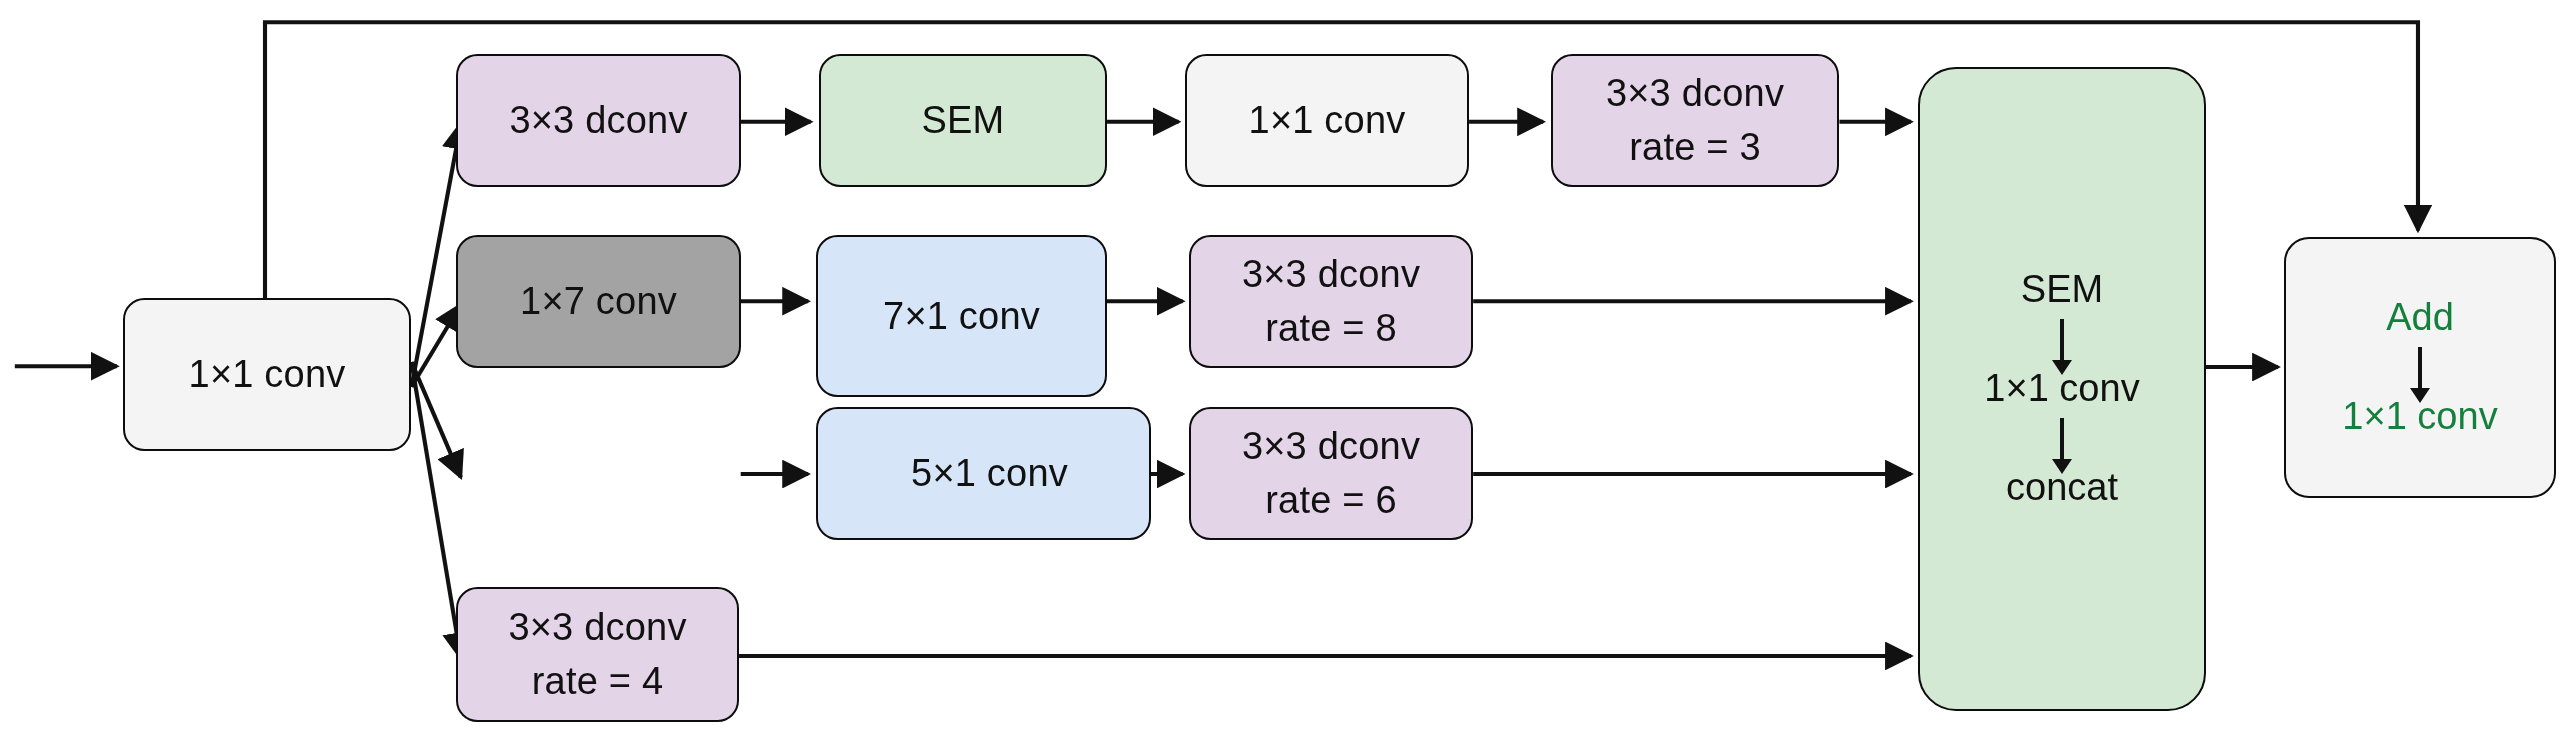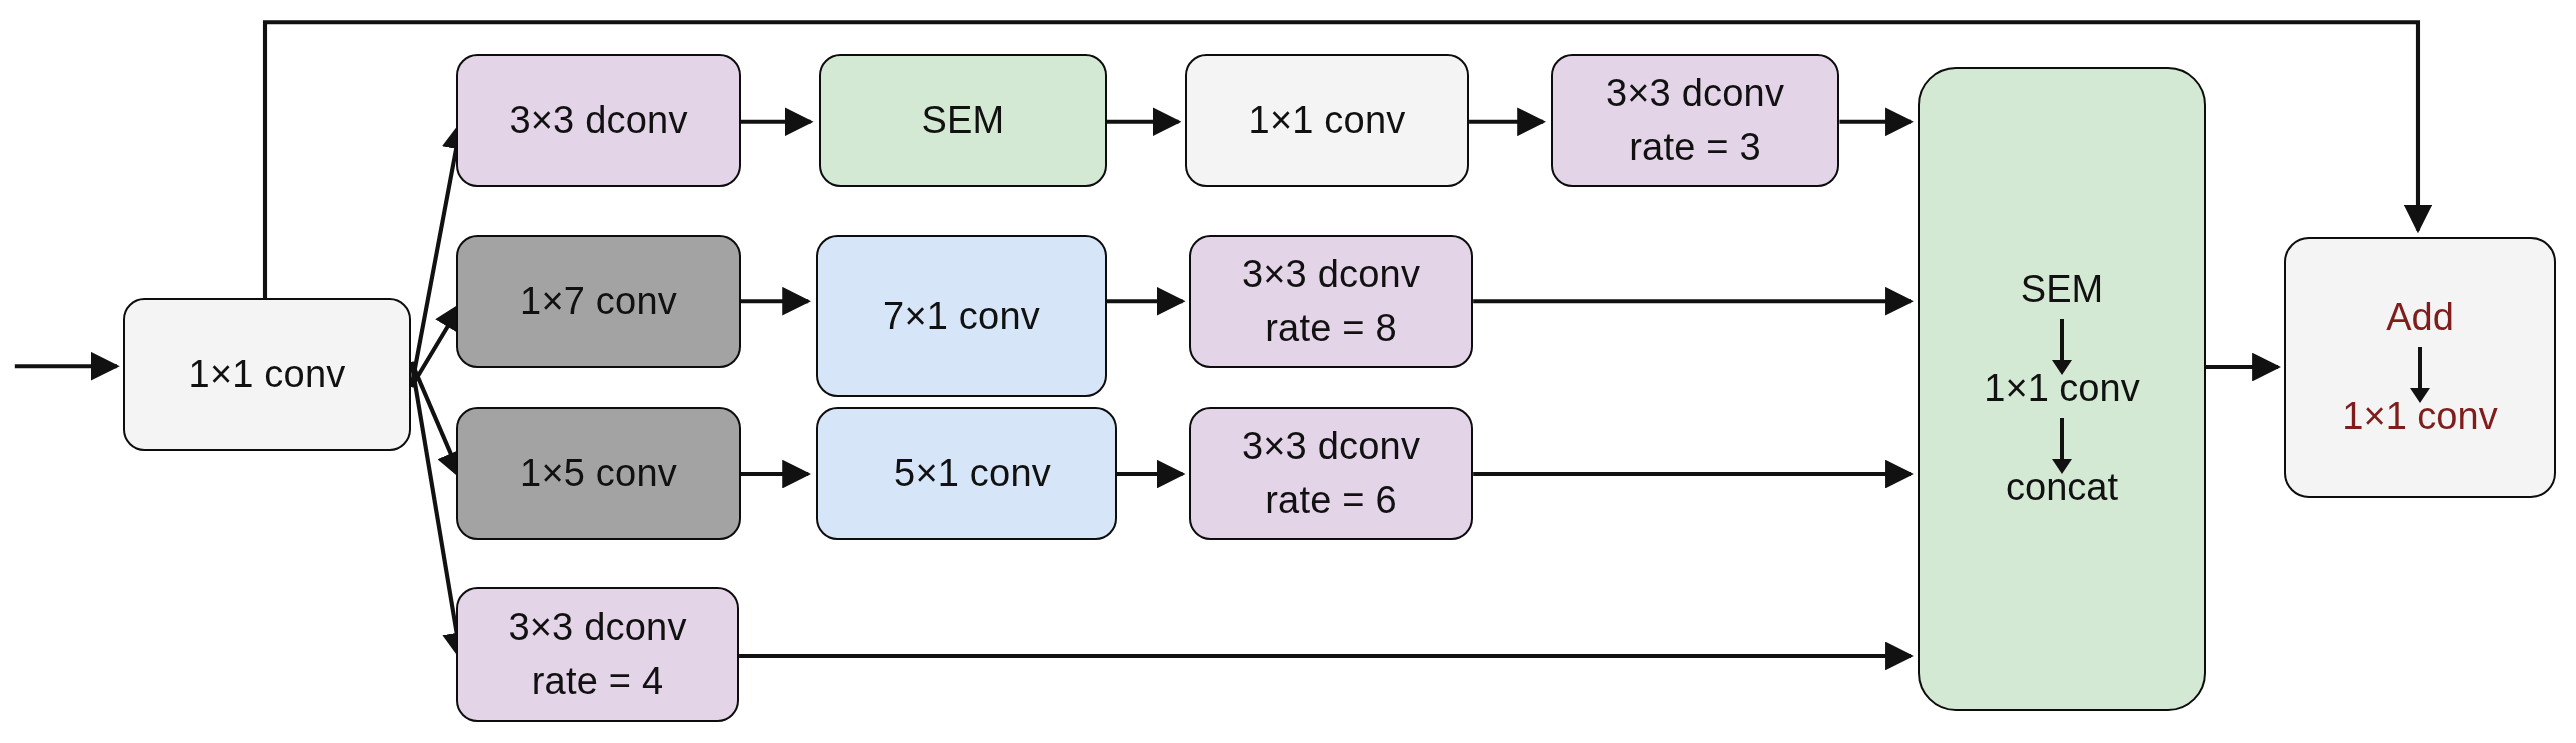--- a/index.html
+++ b/index.html
@@ -93,21 +93,21 @@
   .addnode {
     position: absolute;
     box-sizing: border-box;
     border: 2.5px solid #0d0d0d;
     border-radius: 25px;
     background: #f4f4f4;
     display: flex;
     flex-direction: column;
     align-items: center;
     justify-content: center;
-    color: #7f1d1d;
+    color: #15803d;
     font-size: 38px;
     line-height: 1.1;
     z-index: 2;
   }
 </style>
 </head>
 <body>
 
 <div id="canvas">
 
@@ -169,24 +169,21 @@
     <span class="line1">1×7 conv</span>
   </div>
   <div class="node fill-blue" style="left:816px; top:235px; width:291px; height:162px;">
     <span class="line1">7×1 conv</span>
   </div>
   <div class="node fill-purple" style="left:1189px; top:235px; width:284px; height:133px;">
     <span class="line1">3×3 dconv</span>
     <span class="line2">rate = 8</span>
   </div>
 
-  <div class="node fill-orange" style="left:456px; top:407px; width:285px; height:133px;">
-    <span class="line1">1×5 conv</span>
-  </div>
-  <div class="node fill-blue" style="left:816px; top:407px; width:301px; height:133px;padding-left:12px;">
+  <div class="node fill-blue" style="left:816px; top:407px; width:335px; height:133px;padding-left:12px;">
     <span class="line1">5×1 conv</span>
   </div>
   <div class="node fill-purple" style="left:1189px; top:407px; width:284px; height:133px;">
     <span class="line1">3×3 dconv</span>
     <span class="line2">rate = 6</span>
   </div>
 
   <div class="node fill-purple" style="left:456px; top:587px; width:283px; height:135px;">
     <span class="line1">3×3 dconv</span>
     <span class="line2">rate = 4</span>

